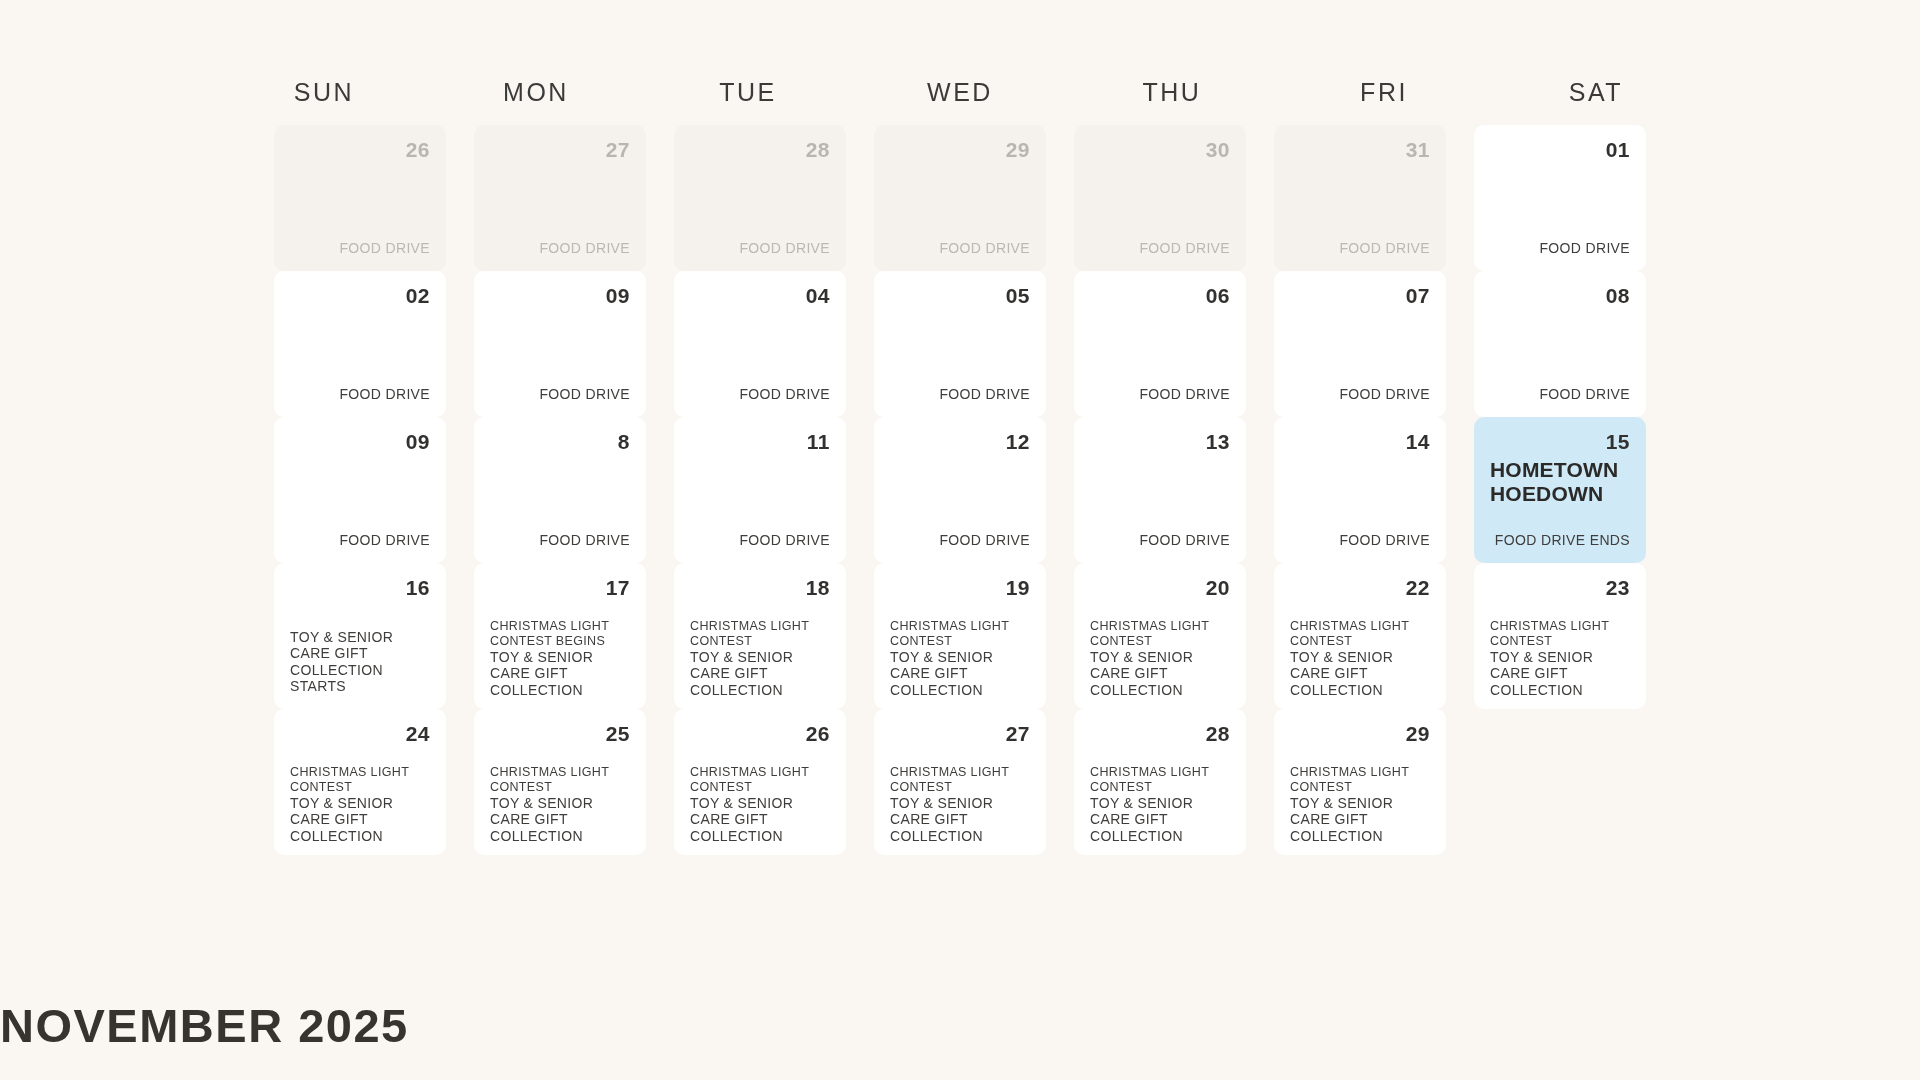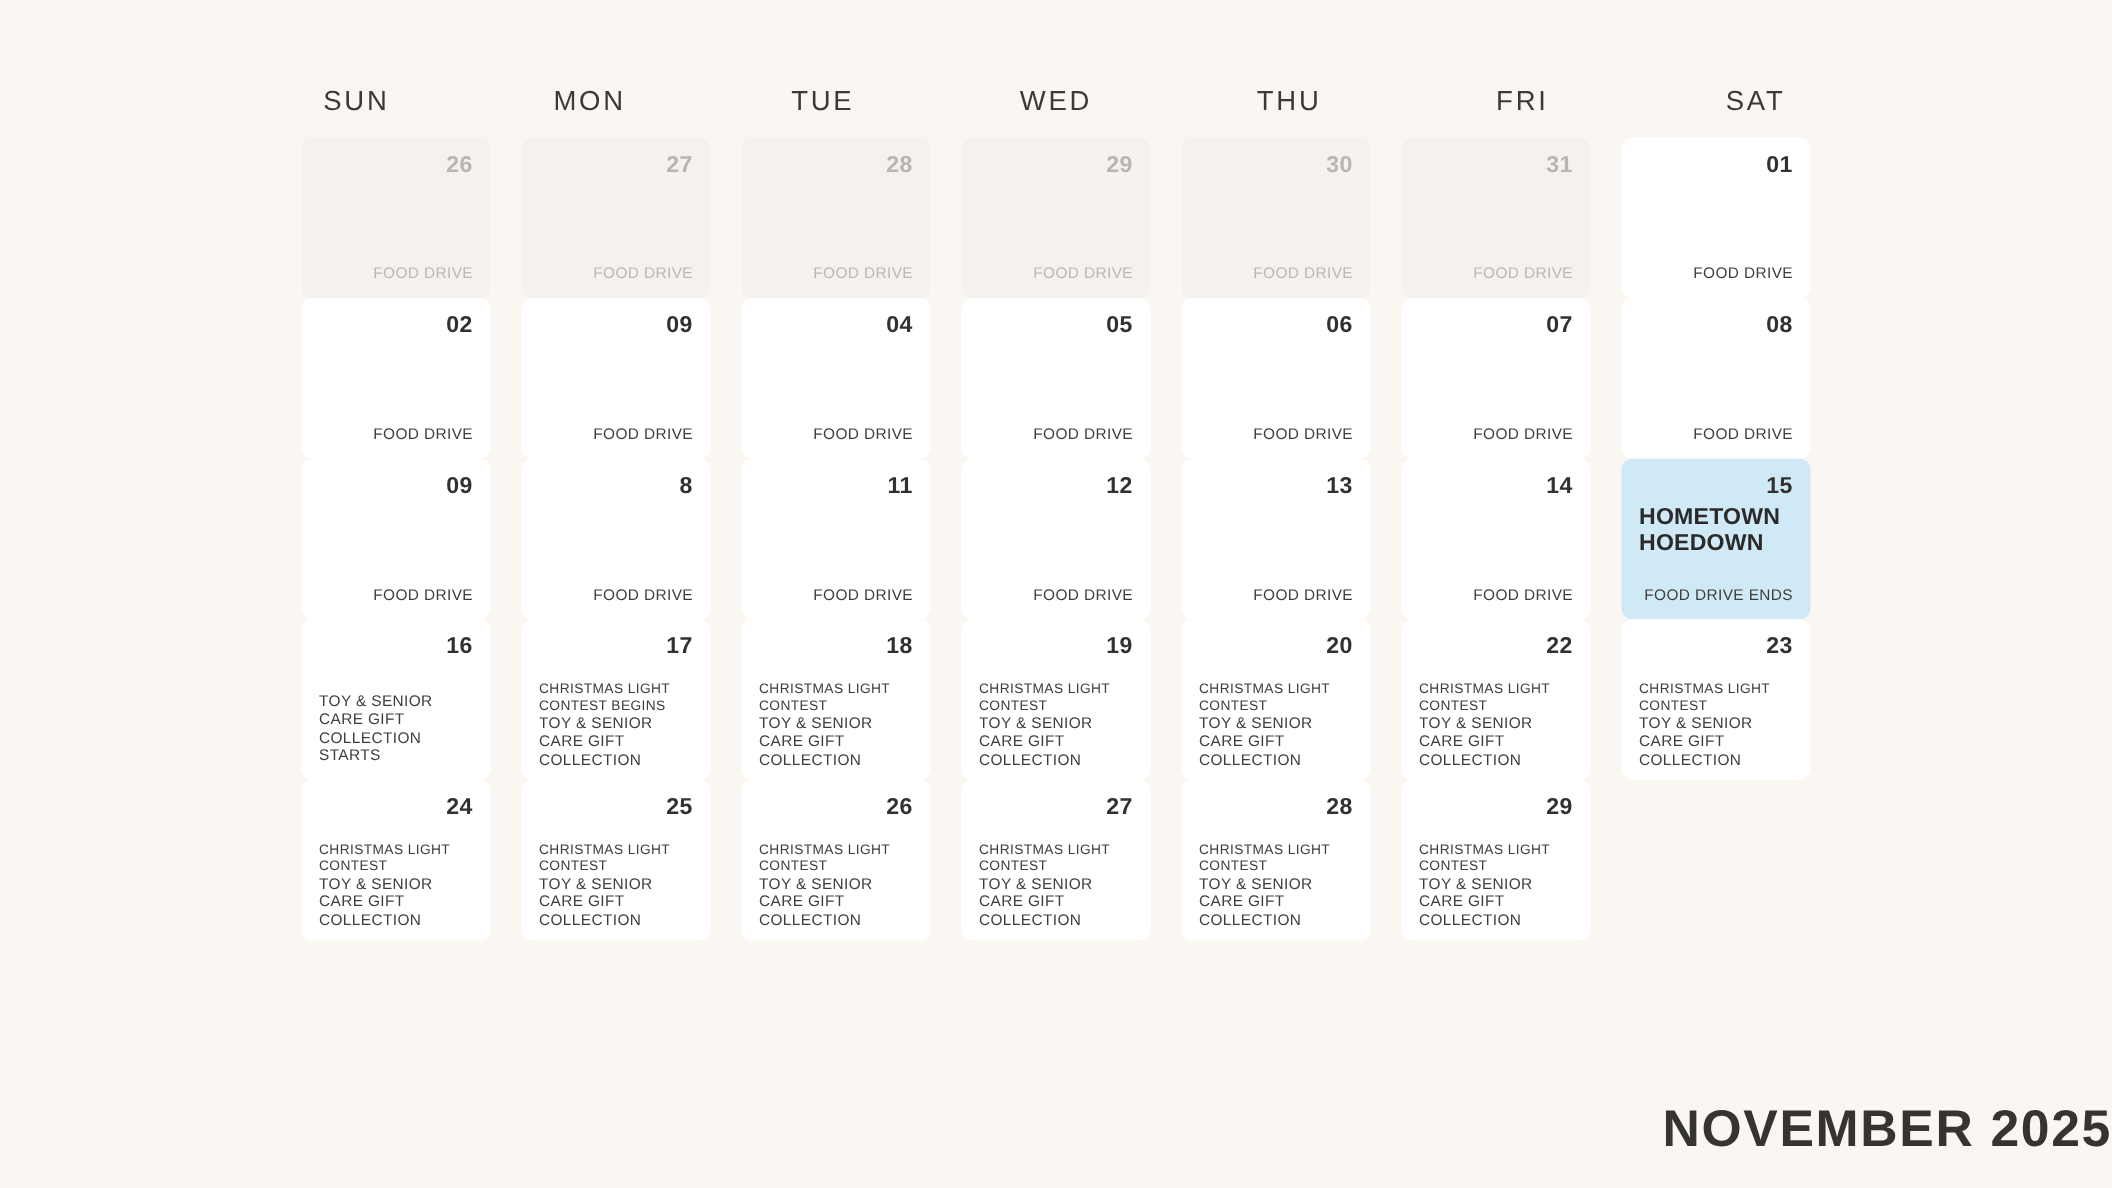--- a/index.html
+++ b/index.html
@@ -96,21 +96,21 @@
     letter-spacing: 0.2px;
   }
   .ev-big.center {
     margin-top: auto;
     margin-bottom: auto;
   }
   .title {
     position: absolute;
     left: 0; right: 0;
     top: 920px;
-    text-align: right;
+    text-align: left;
     font-size: 47px;
     font-weight: 700;
     letter-spacing: 1.5px;
     color: #36342f;
     font-family: "Liberation Sans", sans-serif;
   }
 </style>
 </head>
 <body>
 

